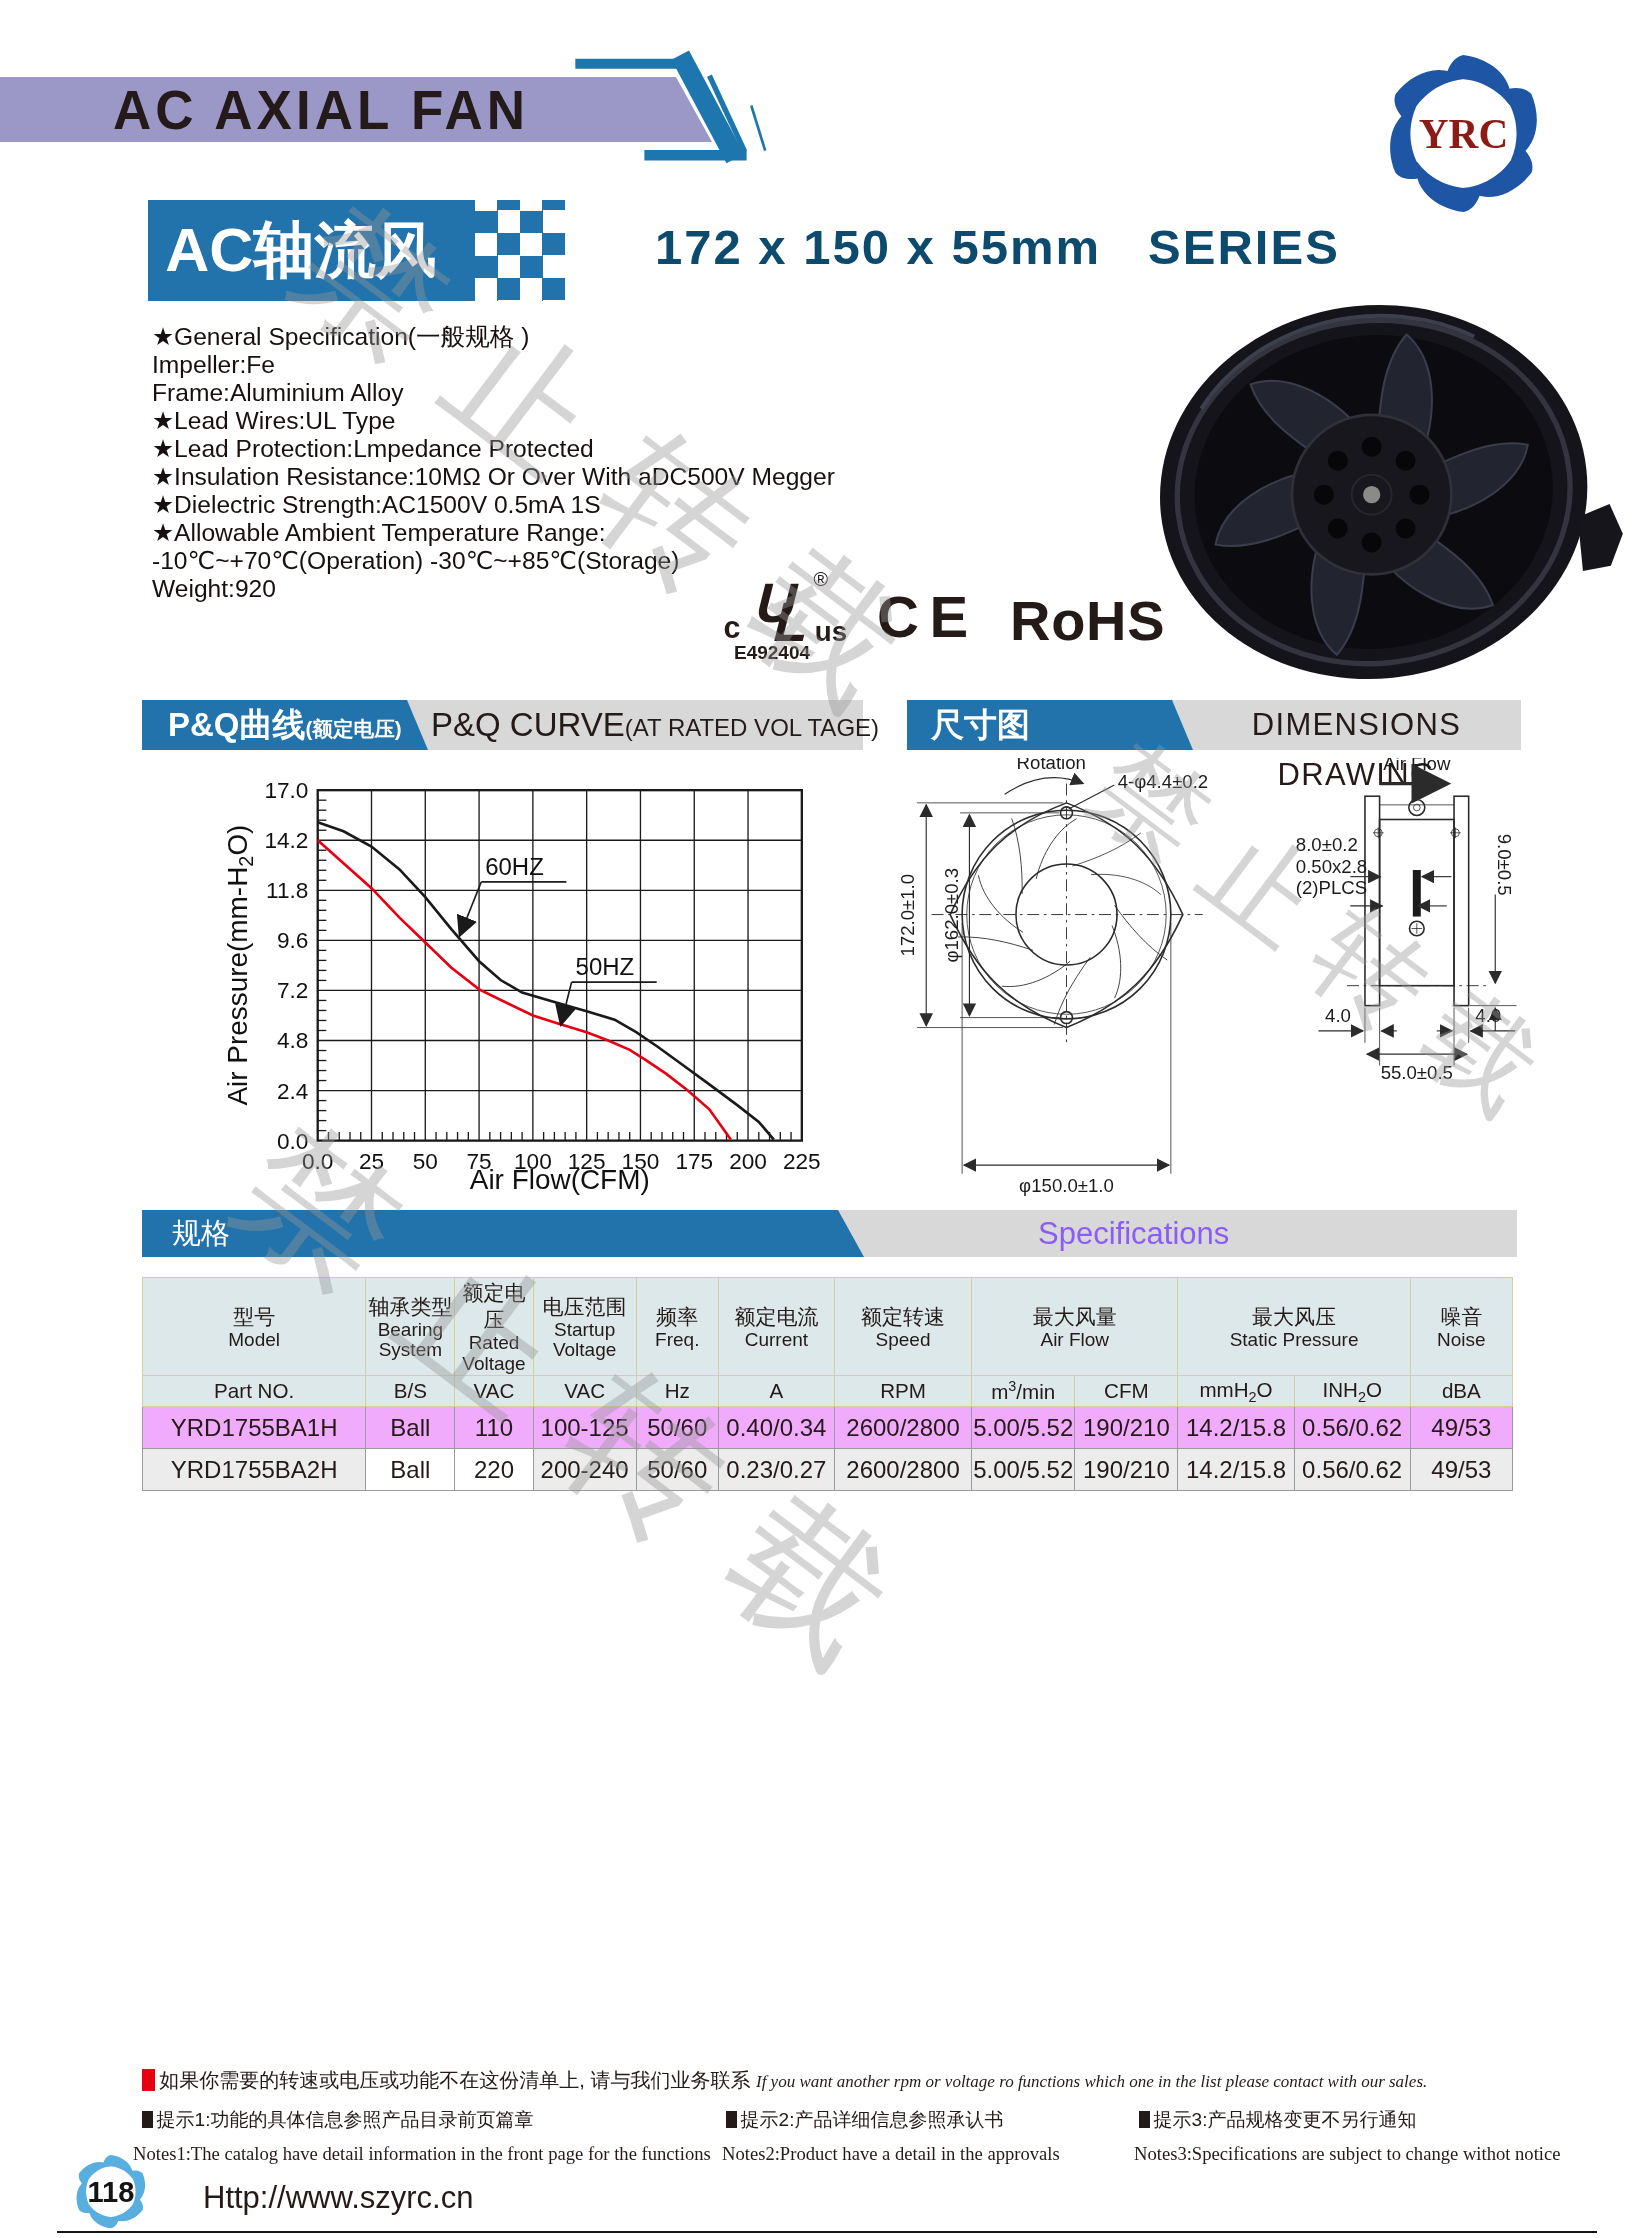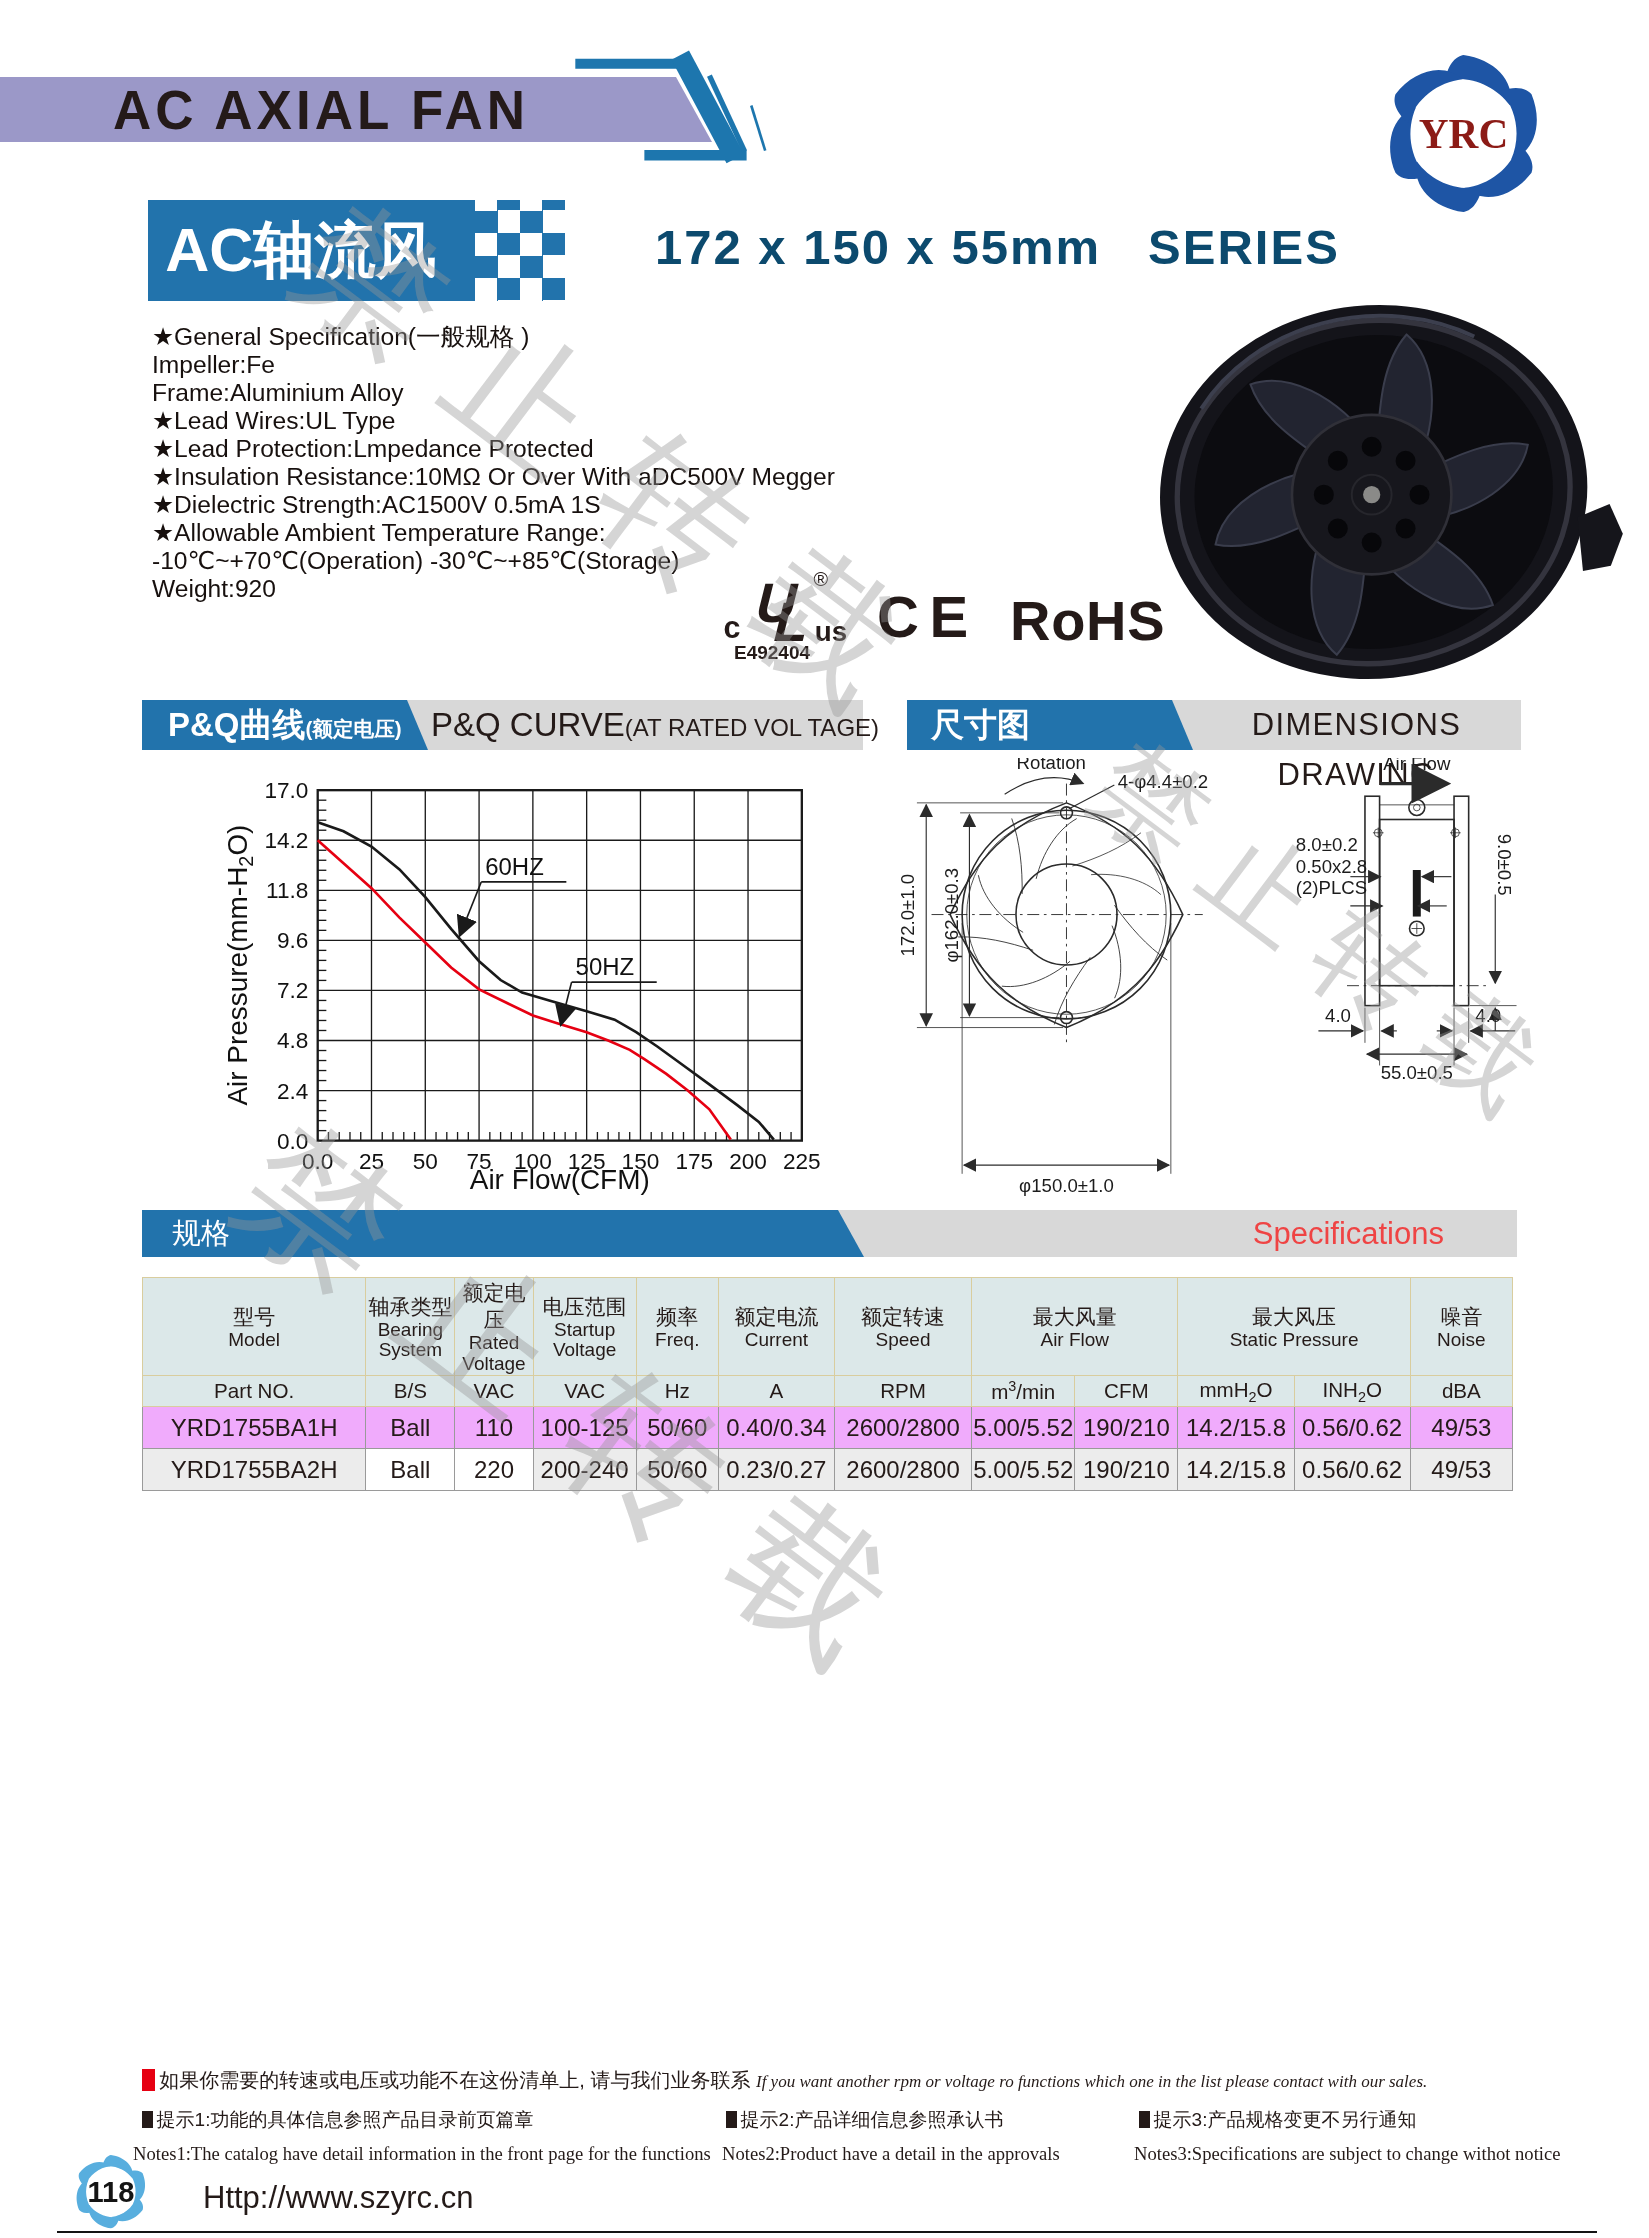--- a/index.html
+++ b/index.html
@@ -41,22 +41,22 @@
   .pq-gray-text .small{font-size:24px;font-weight:500;}
   .dim-gray{left:1131px;top:700px;width:390px;}
   .dim-blue{left:907px;top:700px;width:286px;clip-path:polygon(0 0,265px 0,286px 100%,0 100%);}
   .dim-blue-text{left:931px;top:700px;height:50px;line-height:50px;font-size:33px;font-weight:700;color:#fff;}
   .dim-gray-text{left:1191px;top:700px;width:331px;height:50px;line-height:50px;text-align:center;
                  font-size:31px;font-weight:500;letter-spacing:1.3px;}
   .spec-gray{left:765px;top:1210px;width:752px;height:47px;background:#d8d8d8;}
   .spec-blue{left:142px;top:1210px;width:722px;height:47px;background:#2273ac;
              clip-path:polygon(0 0,696px 0,722px 100%,0 100%);}
   .spec-blue-text{left:172px;top:1210px;height:47px;line-height:47px;font-size:29px;color:#fff;}
-  .spec-gray-text{left:1038px;top:1210px;width:406px;height:32px;line-height:47px;text-align:right;
-                  font-size:31px;color:#ef4444;}
+  .spec-gray-text{left:1038px;top:1210px;width:406px;height:32px;line-height:47px;text-align:left;
+                  font-size:31px;color:#8b5cf6;}
 
   
   #pq-svg{left:200px;top:758px;}
   #pq-svg .grid{stroke:#1a1a1a;stroke-width:2;}
   #pq-svg .axisbox{fill:none;stroke:#1a1a1a;stroke-width:3.5;}
   #pq-svg .minor{stroke:#1a1a1a;stroke-width:2;}
   #pq-svg text{fill:#111;}
   #pq-svg .tick{font-size:34px;text-anchor:middle;}
   #pq-svg .tick-e{font-size:34px;text-anchor:end;}
   #pq-svg .axtitle{font-size:42px;text-anchor:middle;}

